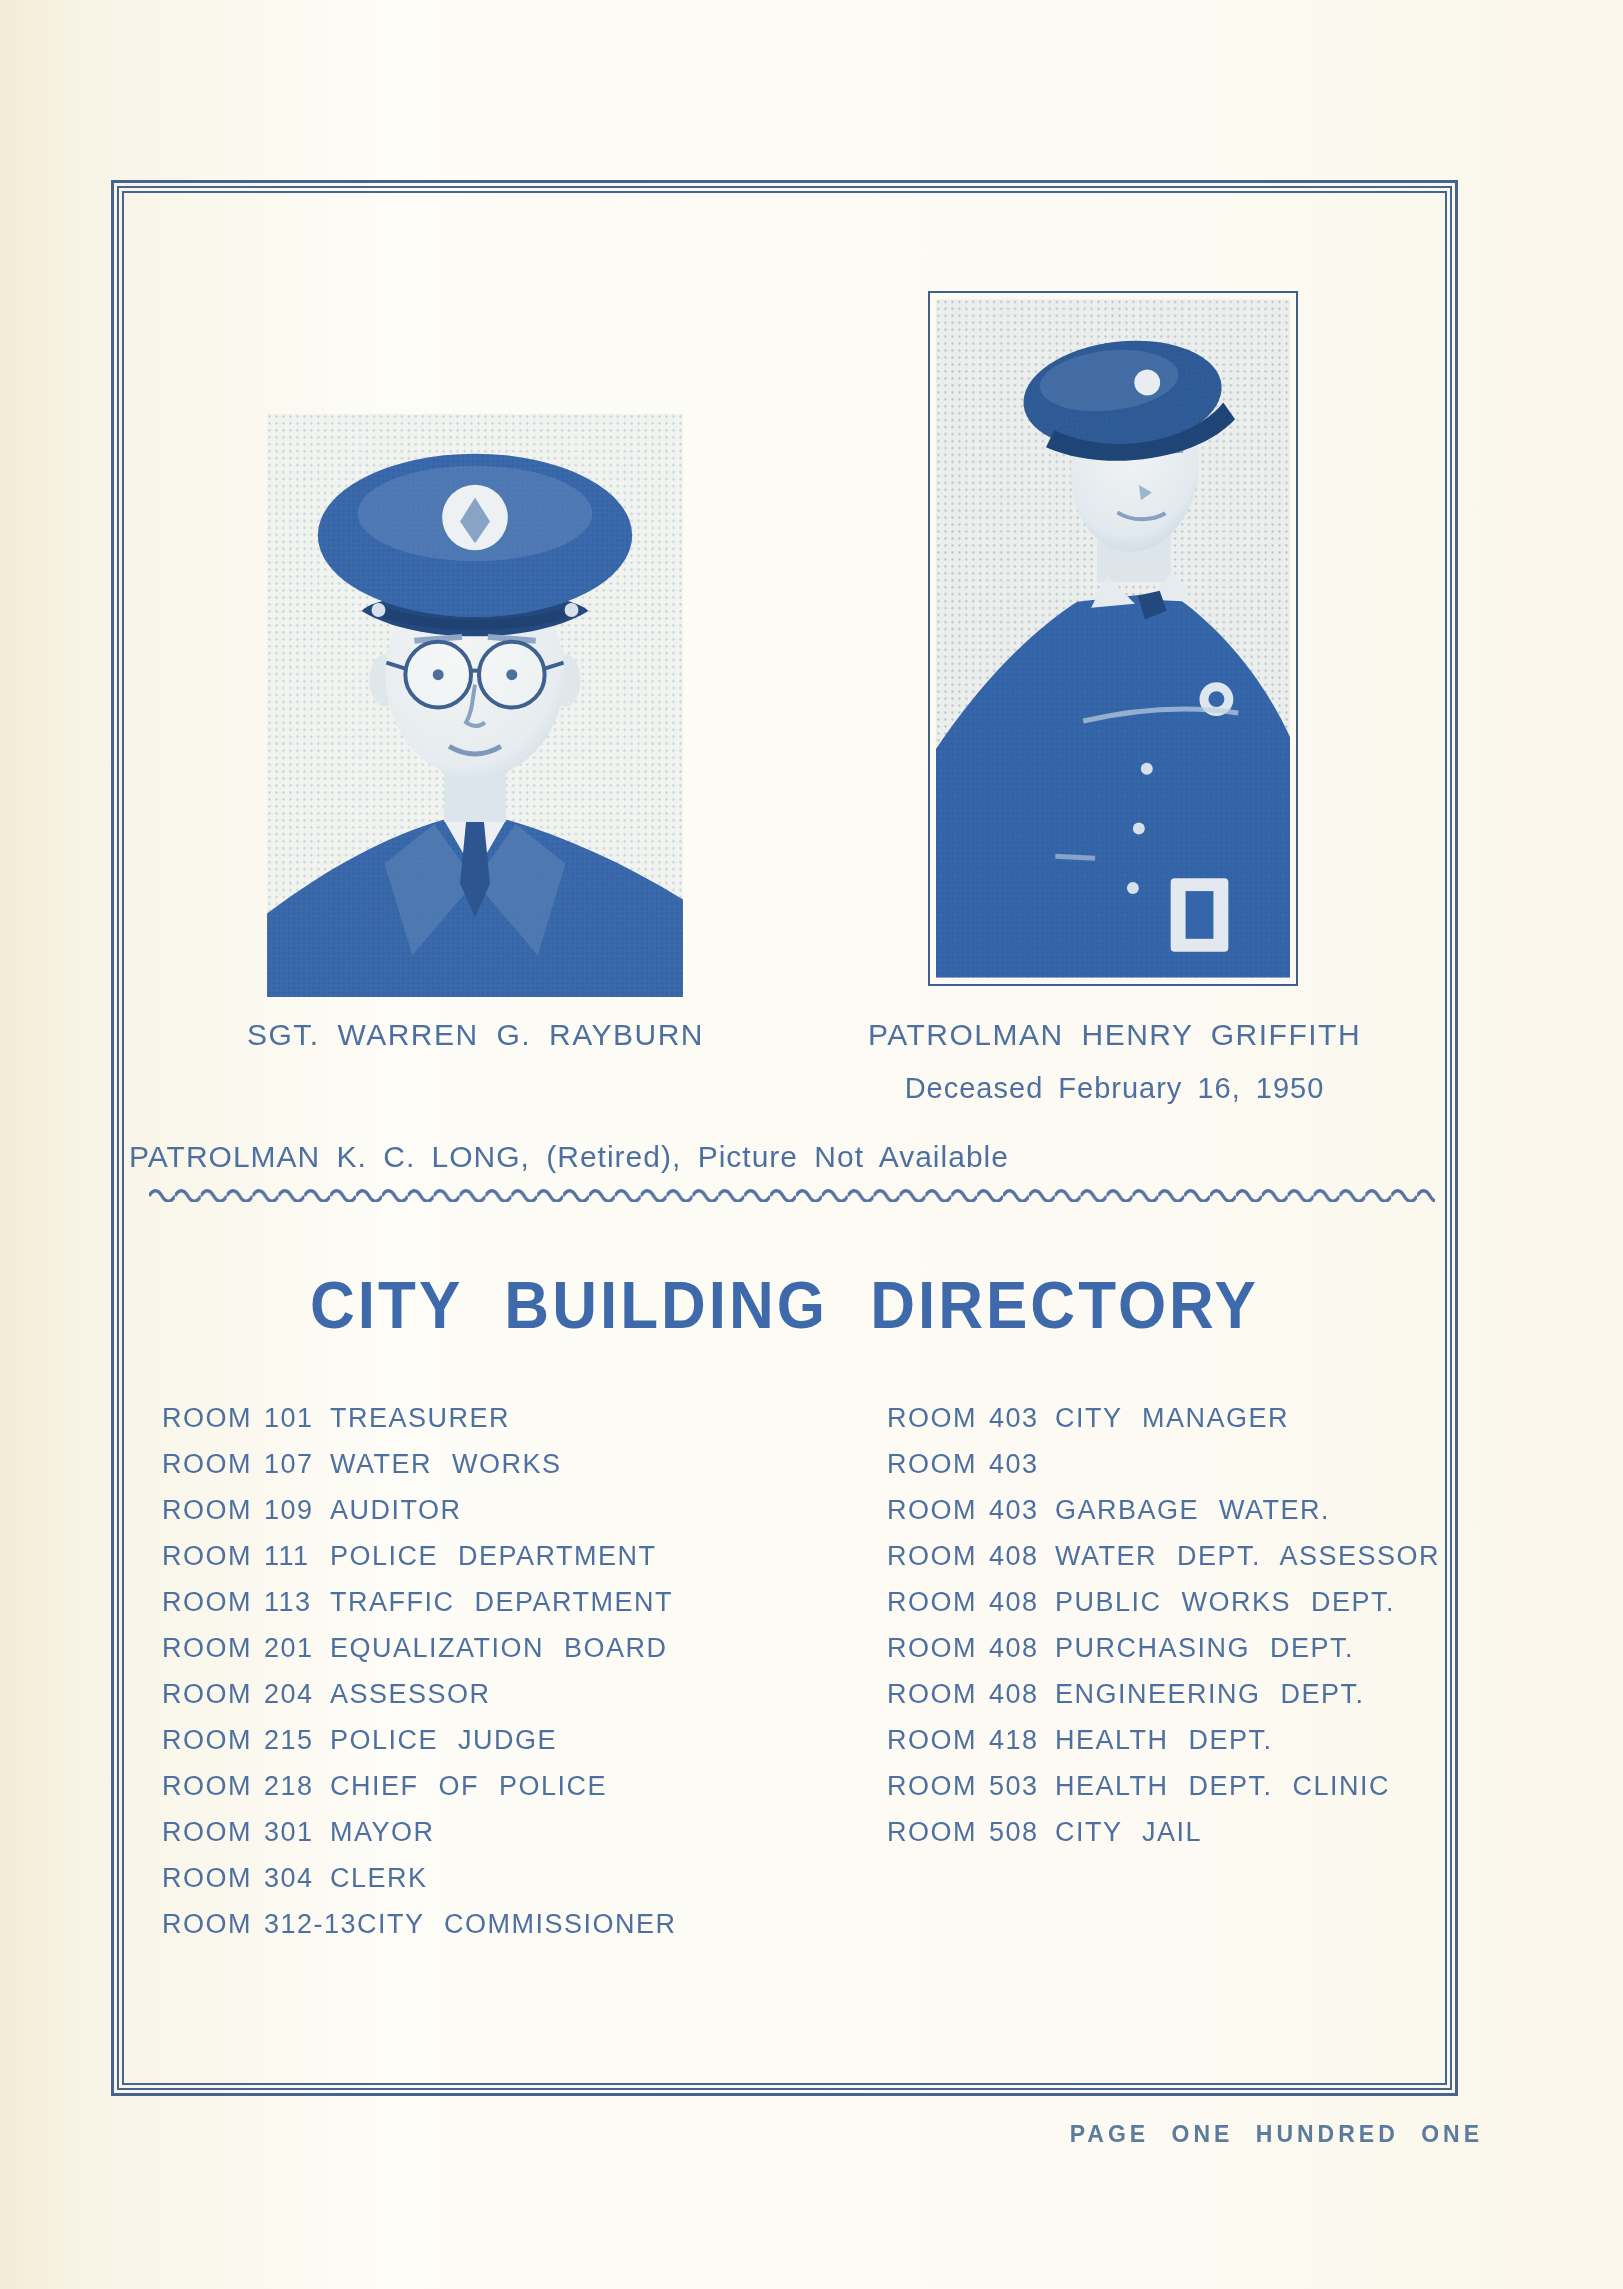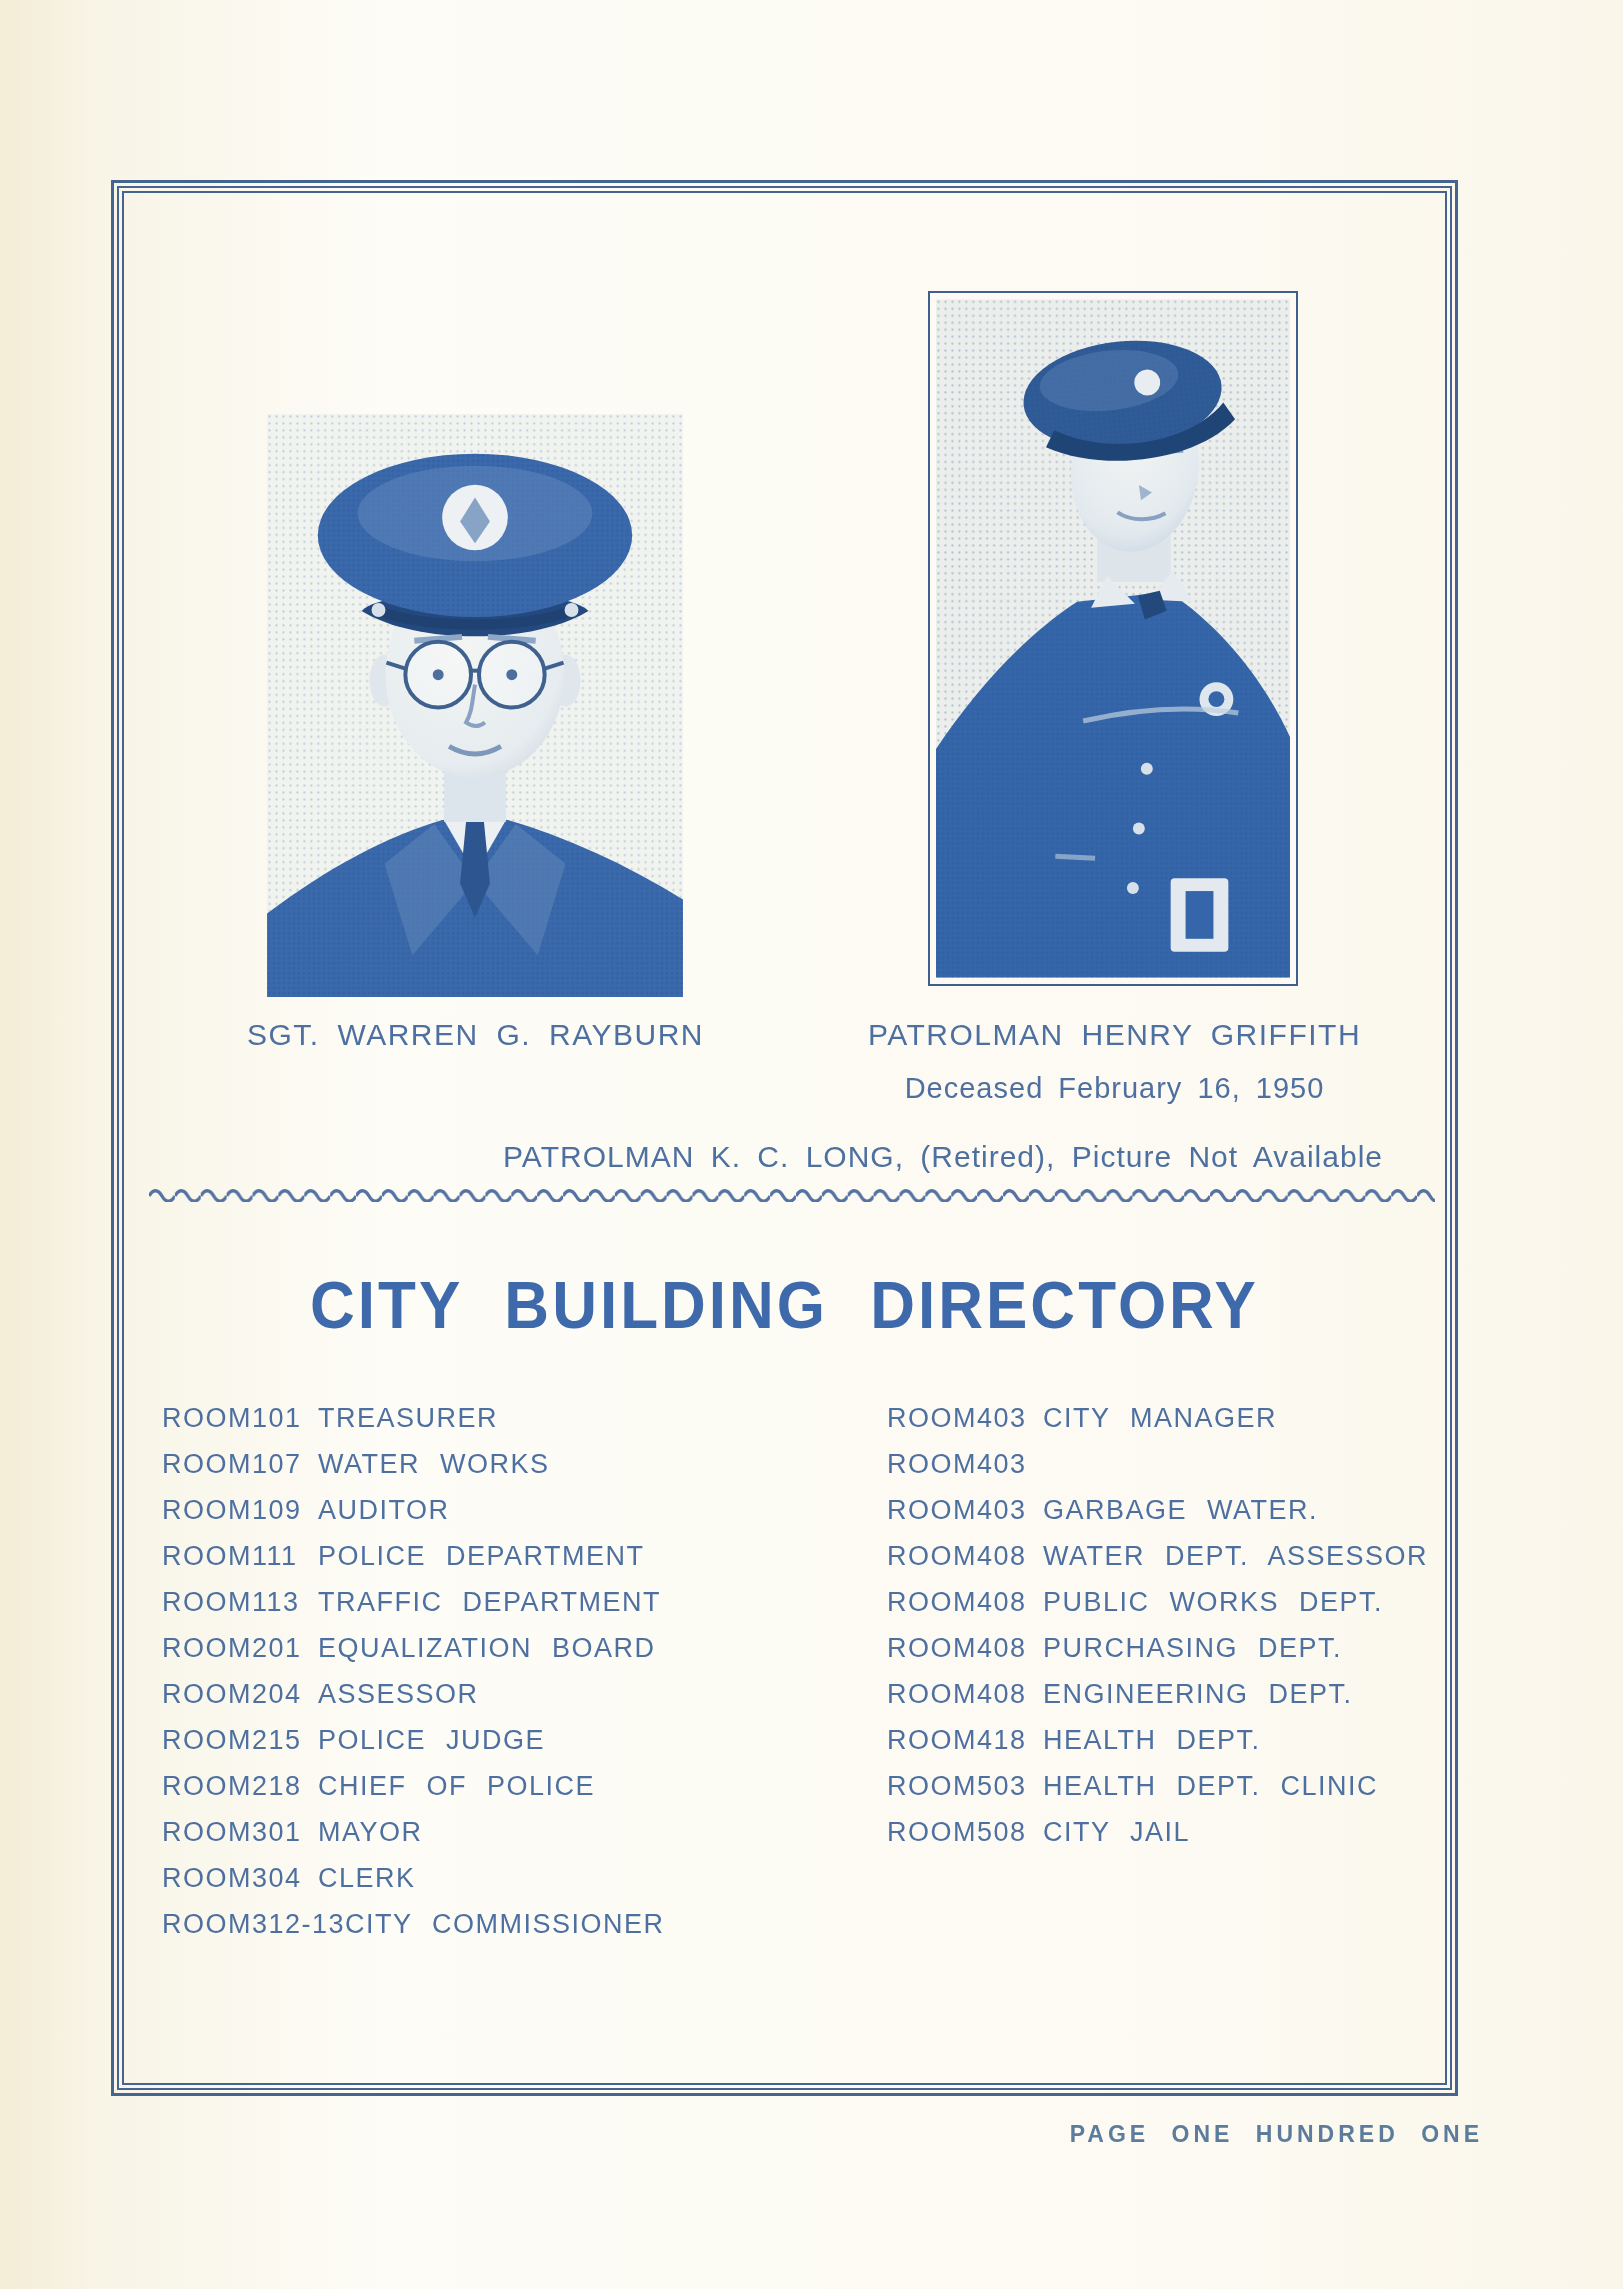--- a/index.html
+++ b/index.html
@@ -43,37 +43,37 @@
   }
   .photo-right-frame svg{display:block;width:100%;height:100%;}
   
   .caption{position:absolute;width:517px;text-align:center;color:var(--ink);}
   .caption-left{left:217px;top:1019px;}
   .caption-right{left:856px;top:1019px;}
   .cap-name{font-size:30px;letter-spacing:1.5px;word-spacing:8px;line-height:32px;}
   .cap-sub{margin-top:22px;font-size:29px;letter-spacing:1px;word-spacing:6px;line-height:30px;}
   
   .note{
-    position:absolute;left:129px;top:1140px;width:1254px;text-align:right;
+    position:absolute;left:129px;top:1140px;width:1254px;text-align:left;
     font-size:30px;color:var(--ink);letter-spacing:1px;word-spacing:7px;
   }
   .divider{position:absolute;left:149px;top:1188px;width:1286px;height:14px;}
   
   .heading{
     position:absolute;left:111px;top:1266px;width:1347px;text-align:center;
     font-size:62px;font-weight:700;color:var(--heading-blue);
     letter-spacing:3px;word-spacing:22px;transform:scaleY(1.08);transform-origin:top center;
   }
   
   .dir-col{position:absolute;top:1405px;width:597px;color:var(--ink);}
   .dir-col-left{left:162px;}
   .dir-col-right{left:887px;}
   .dir-row{display:flex;align-items:center;margin-bottom:19px;font-size:27px;line-height:27px;letter-spacing:1.5px;word-spacing:11px;}
   .dir-room{width:90px;flex:0 0 auto;}
-  .dir-num{min-width:66px;flex:0 0 auto;}
+  .dir-num{min-width:66px;flex:0 0 auto;margin-left:12px;}
   .dir-name{flex:1 1 auto;}
   .dir-sub{margin-top:7px;padding-left:14px;}
   
   .footer{
     position:absolute;top:2121px;right:141px;
     font-family:Liberation Sans, sans-serif;font-weight:700;
     font-size:23px;color:var(--footer-ink);letter-spacing:4px;word-spacing:12px;
   }
 </style>
 </head>

